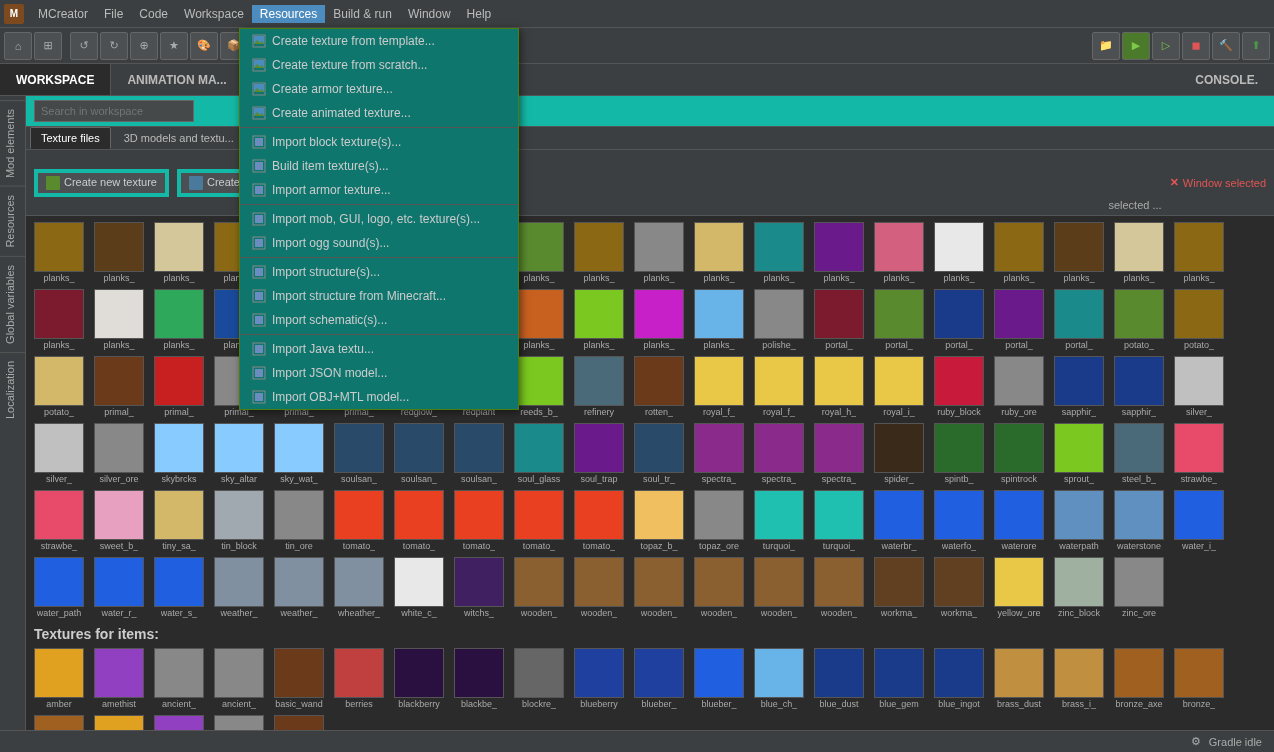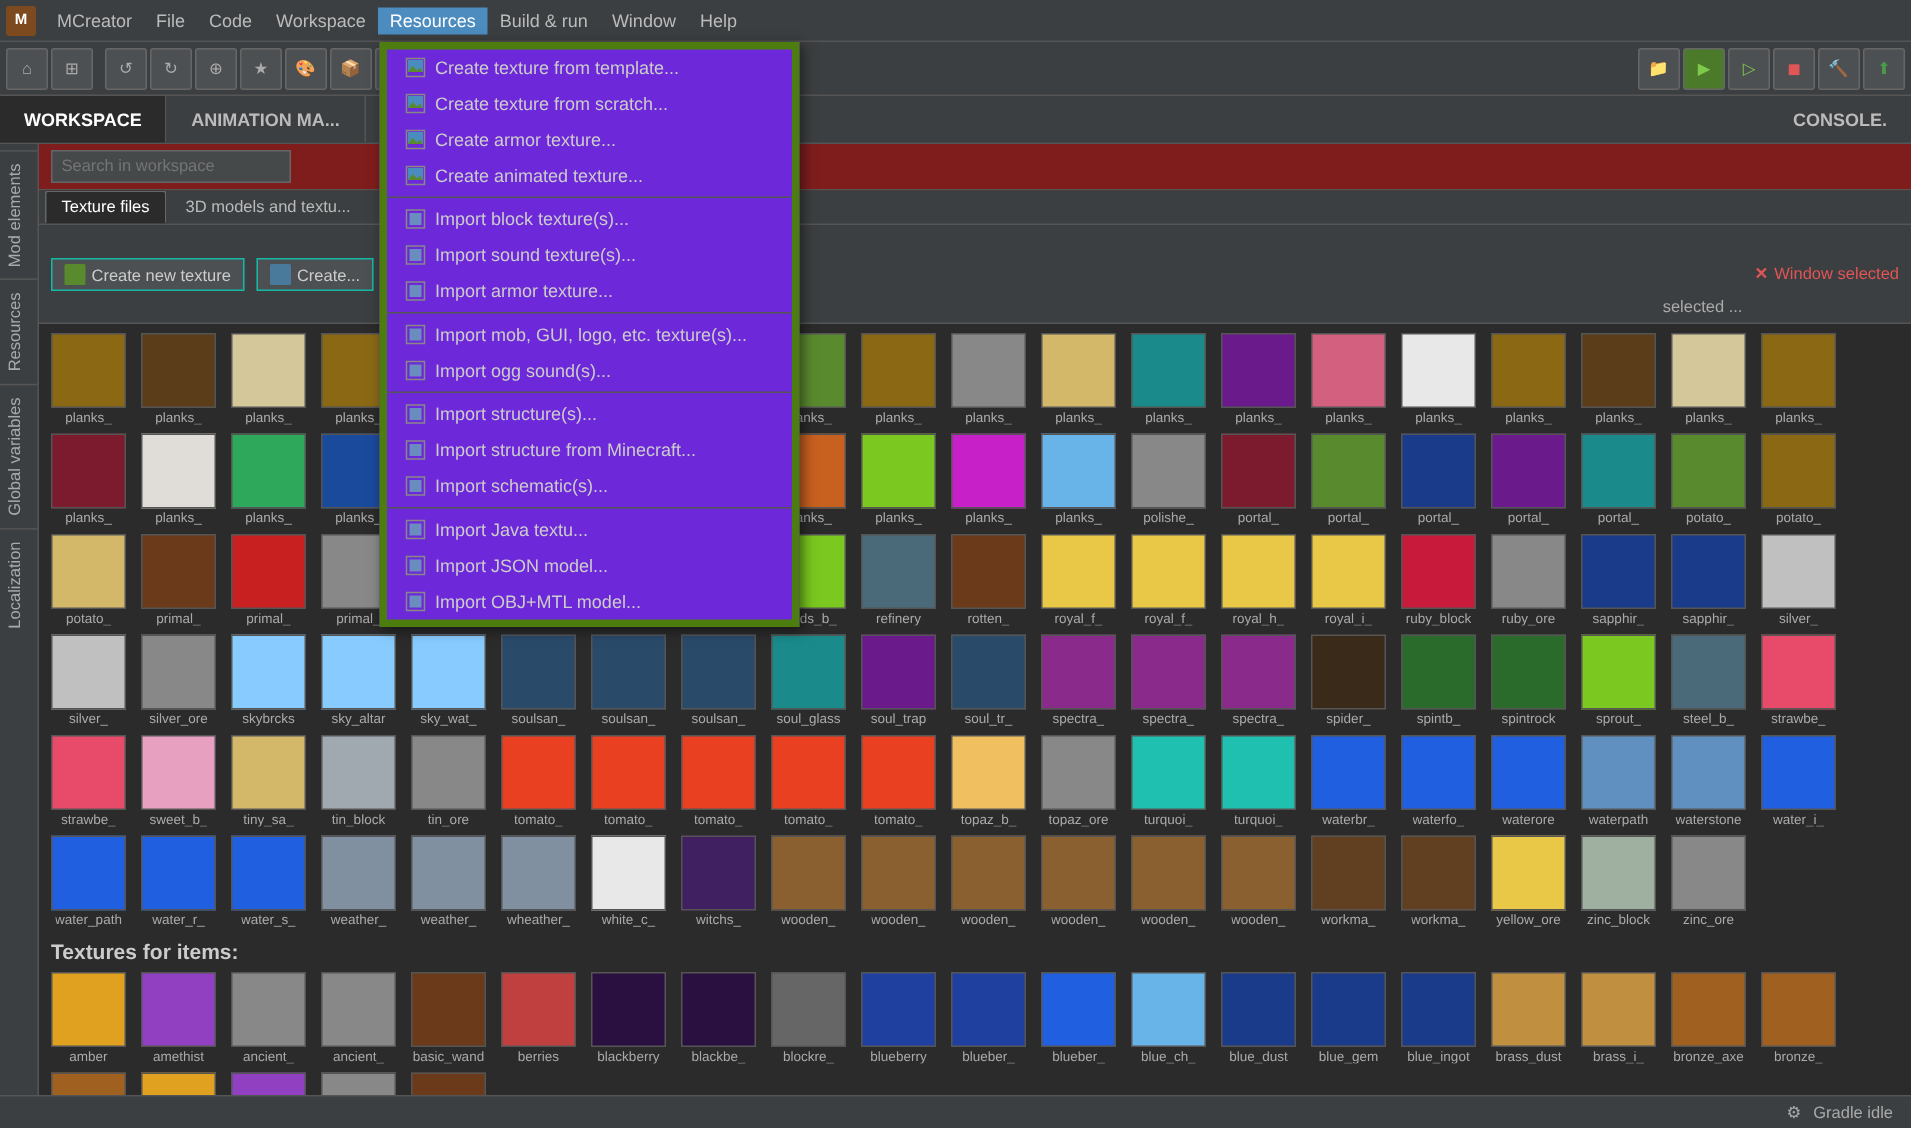--- a/index.html
+++ b/index.html
@@ -127,21 +127,21 @@
       flex-direction: column;
       background: #2b2b2b;
       overflow: hidden;
     }
 
     
     #subtoolbar {
       display: flex;
       align-items: flex-end;
       padding: 4px 8px;
-      background: #7f1d1d;
+      background: #14b8a6;
       border-bottom: 1px solid #555;
       gap: 4px;
     }
     #search-box {
       width: 160px;
       height: 22px;
       background: #45494a;
       border: 1px solid #666;
       color: #ccc;
       padding: 0 6px;
@@ -174,24 +174,24 @@
     
     #action-bar {
       display: flex;
       align-items: center;
       padding: 4px 8px;
       background: #3c3f41;
       border-bottom: 1px solid #555;
       gap: 8px;
     }
     .action-btn {
-      display: flex; align-items: flex-end; gap: 4px;
+      display: flex; align-items: flex-start; gap: 4px;
       padding: 3px 8px;
       background: #4c5052;
-      border: 1px solid #14b8a6;
+      border: 4px solid #14b8a6;
       border-radius: 0;
       cursor: pointer;
       color: #ccc;
       font-size: 11px;
     }
     .action-btn .icon-square {
       width: 14px; height: 14px;
       background: #5a8a2e;
       border-radius: 1px;
     }
@@ -271,23 +271,23 @@
     
     #dropdown-overlay {
       position: fixed;
       top: 0; left: 0;
       width: 100%; height: 100%;
       z-index: 100;
     }
     #dropdown-menu {
       position: absolute;
       top: 28px;
-      left: 253px;
-      background: #6d28d9;
-      border: 5px solid #4d7c0f;
+      left: 239px;
+      background: #0f766e;
+      border: 1px solid #4d7c0f;
       min-width: 280px;
       z-index: 200;
       box-shadow: 2px 2px 8px rgba(0,0,0,0.5);
     }
     .dropdown-item {
       display: flex;
       align-items: center;
       gap: 6px;
       padding: 5px 12px;
       cursor: pointer;
@@ -1109,21 +1109,21 @@
         </span>
         <span>Import block texture(s)...</span>
       </div>
       <div class="dropdown-item">
         <span class="d-icon">
           <svg width="14" height="14" viewBox="0 0 14 14">
             <rect x="1" y="1" width="12" height="12" fill="none" stroke="#888" stroke-width="1"></rect>
             <rect x="3" y="3" width="8" height="8" fill="#6a8cbf"></rect>
           </svg>
         </span>
-        <span>Import sound texture(s)...</span>
+        <span>Build item texture(s)...</span>
       </div>
       <div class="dropdown-item">
         <span class="d-icon">
           <svg width="14" height="14" viewBox="0 0 14 14">
             <rect x="1" y="1" width="12" height="12" fill="none" stroke="#888" stroke-width="1"></rect>
             <rect x="3" y="3" width="8" height="8" fill="#6a8cbf"></rect>
           </svg>
         </span>
         <span>Import armor texture...</span>
       </div>

